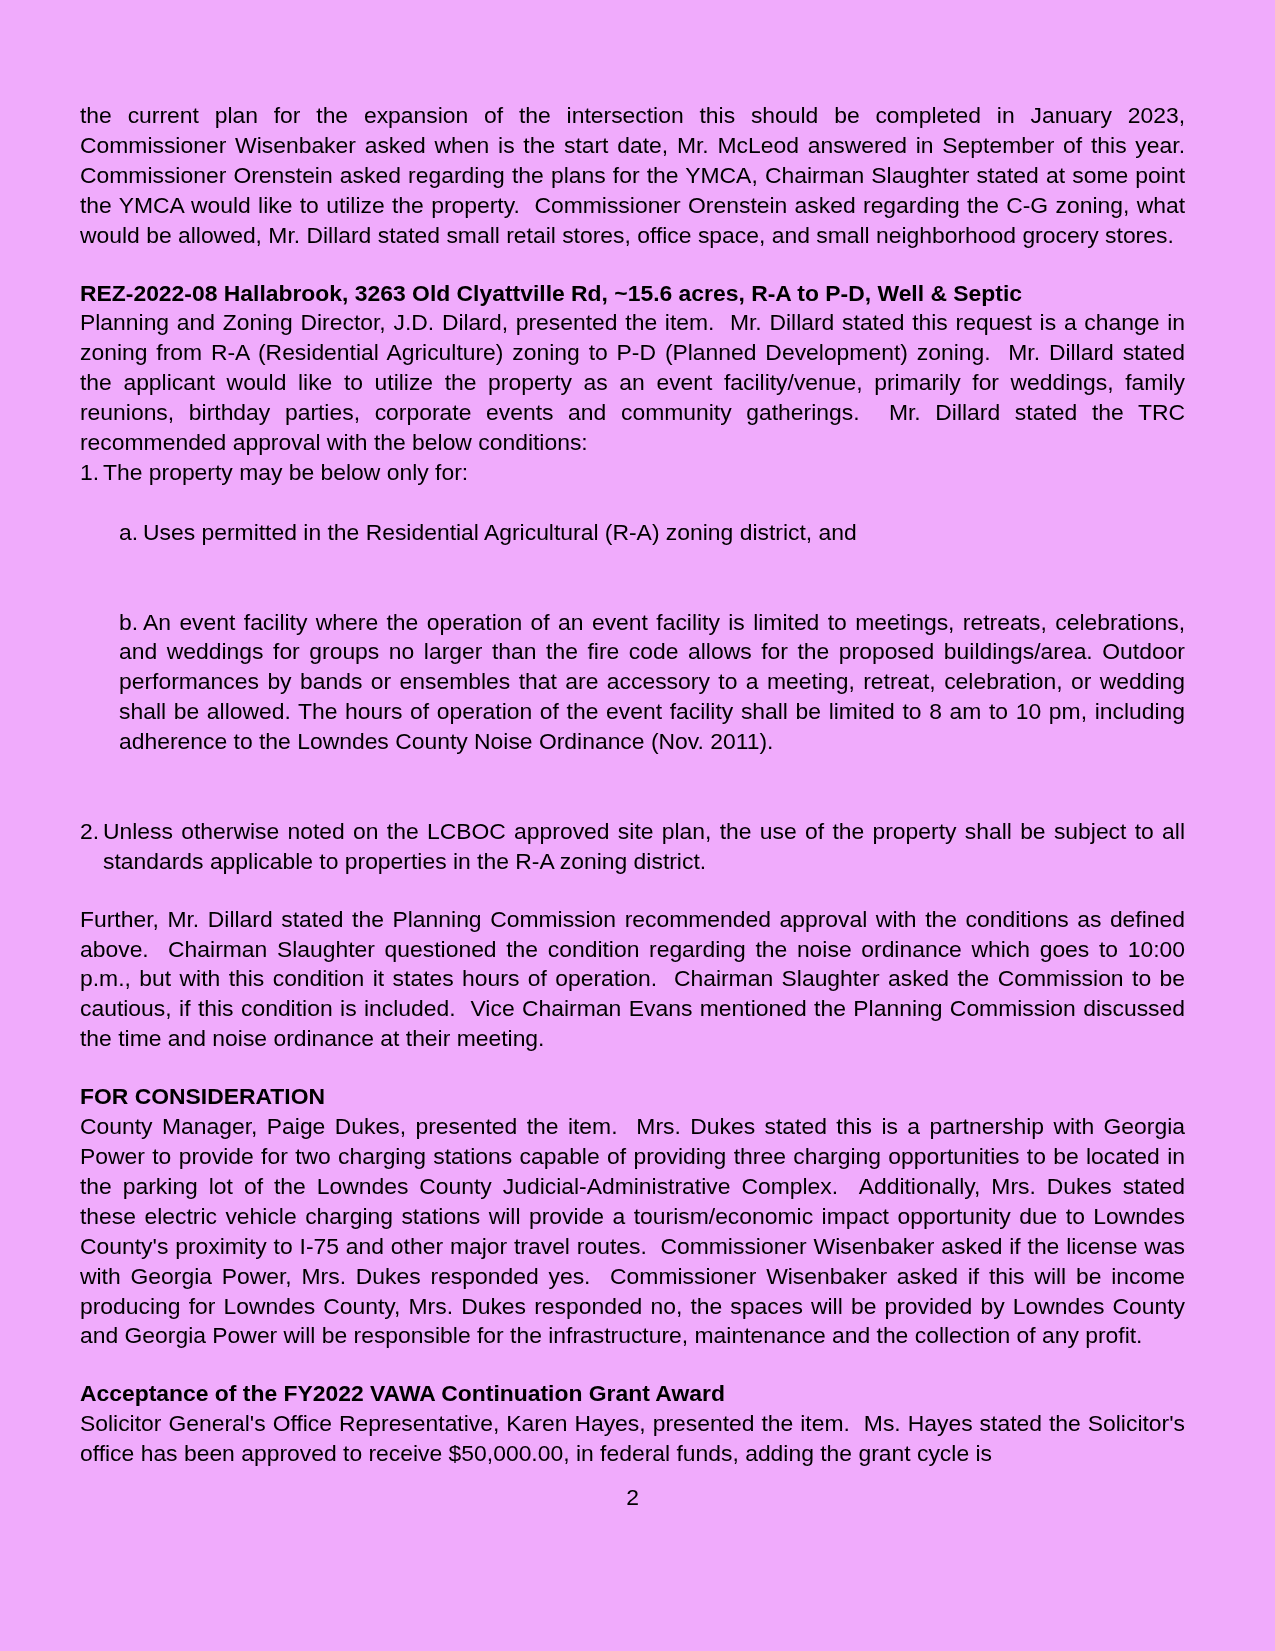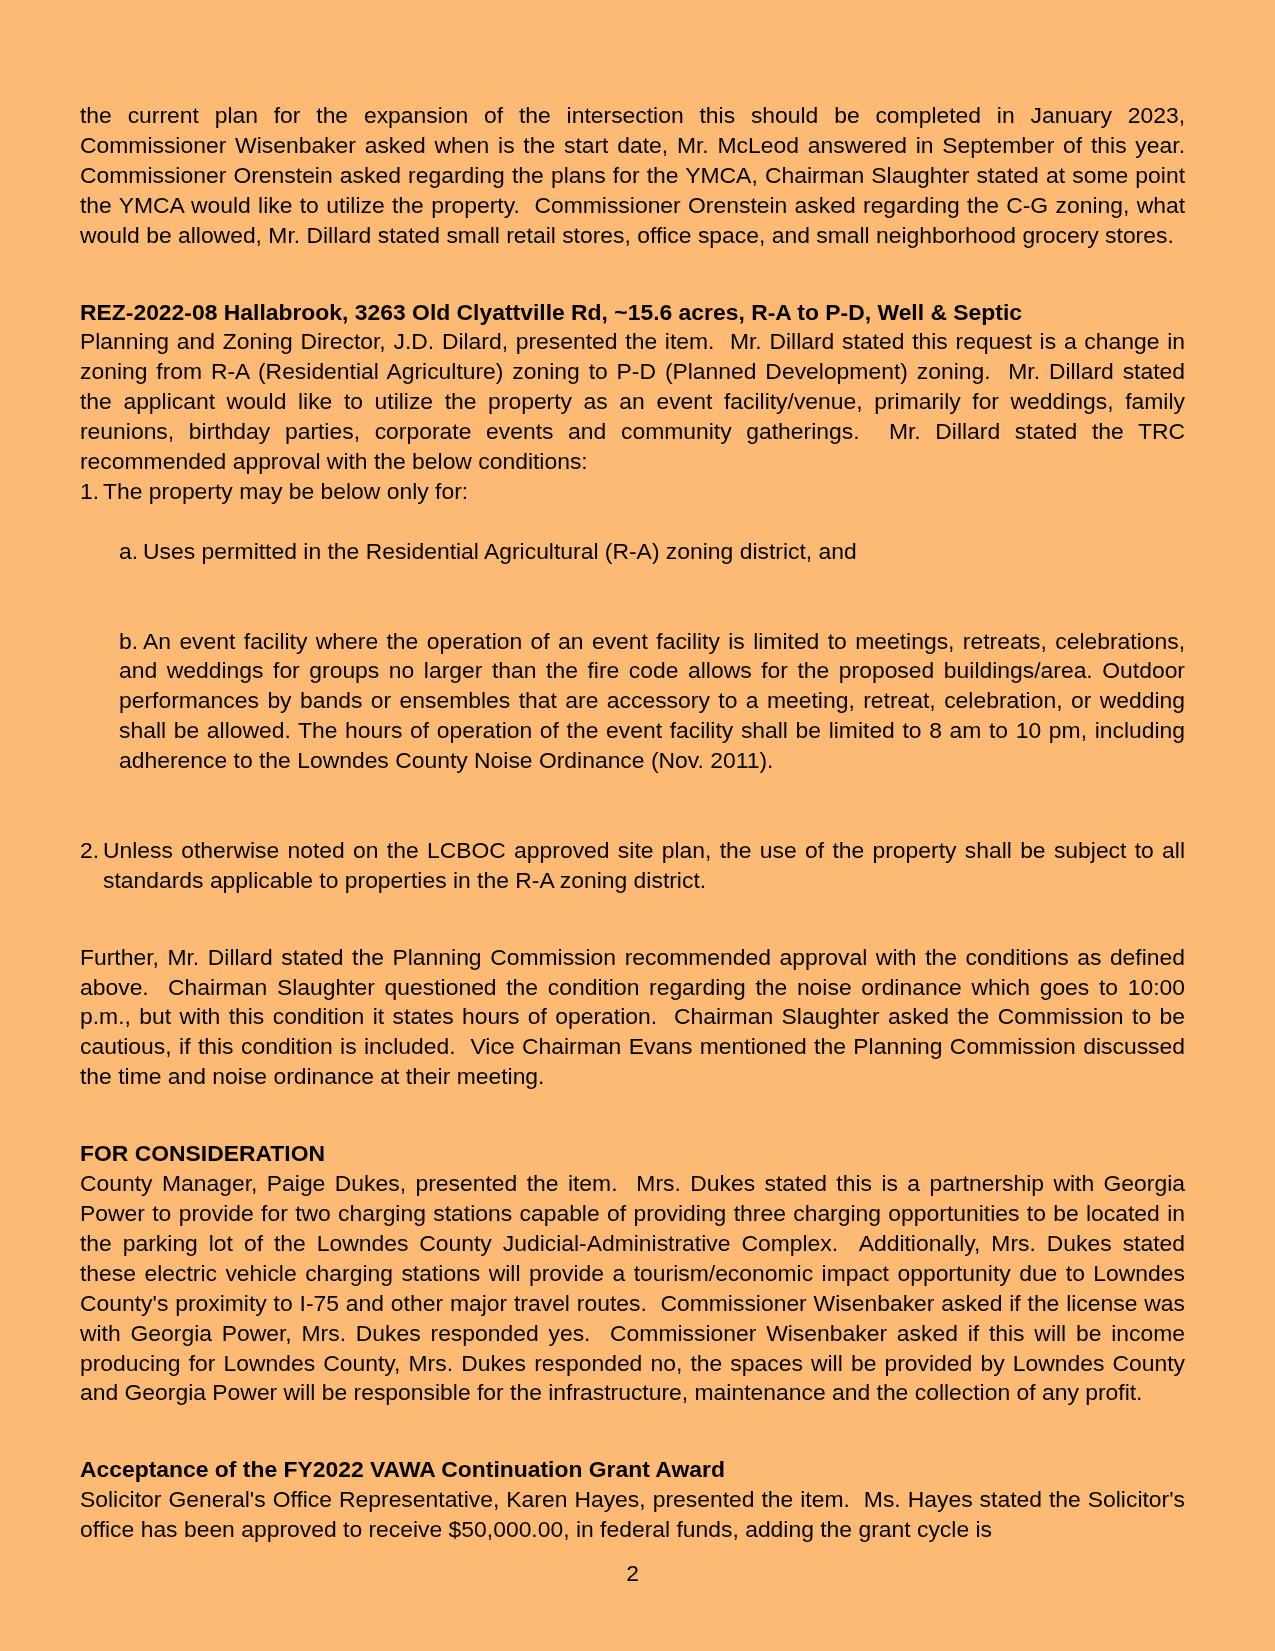--- a/index.html
+++ b/index.html
@@ -6,40 +6,40 @@
   html, body {
     margin: 0;
     padding: 0;
     background: #e8e8e8;
   }
   .page {
     position: relative;
     width: 1275px;
     height: 1651px;
     margin: 0 auto;
-    background: #fdba74;
+    background: #f0abfc;
     box-sizing: border-box;
     padding: 101px 90px 0 80px;
     font-family: "Liberation Sans", "DejaVu Sans", sans-serif;
     font-size: 22.9px;
     line-height: 29.9px;
     color: #000000;
     overflow: hidden;
   }
   .para {
     text-align: justify;
     white-space: pre-wrap;
   }
   .heading {
     font-weight: bold;
     text-align: left;
     white-space: pre-wrap;
   }
   .mt {
-    margin-top: 47px;
+    margin-top: 28px;
   }
   .cond {
     text-align: justify;
     padding-left: 23px;
     text-indent: -23px;
     white-space: pre-wrap;
   }
   .cond .marker {
     display: inline-block;
     width: 23px;

